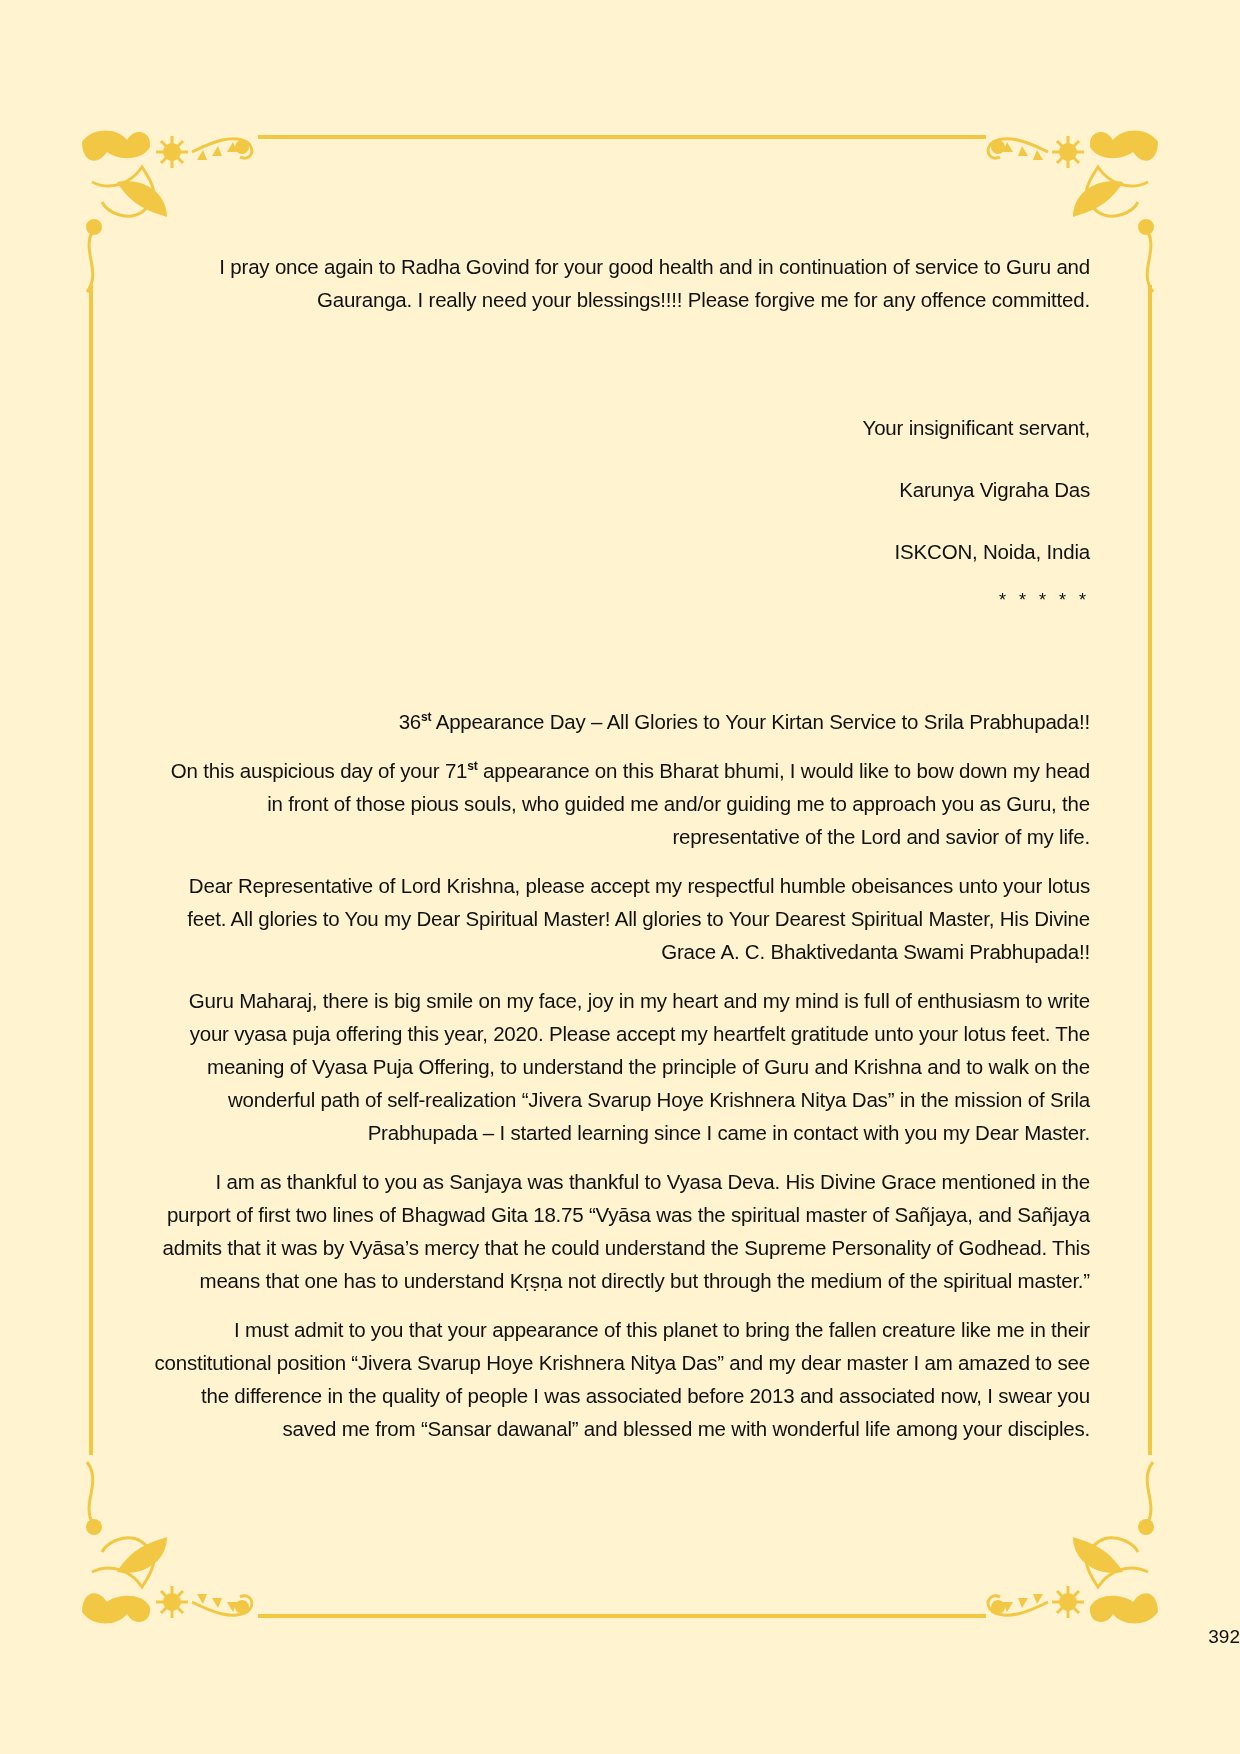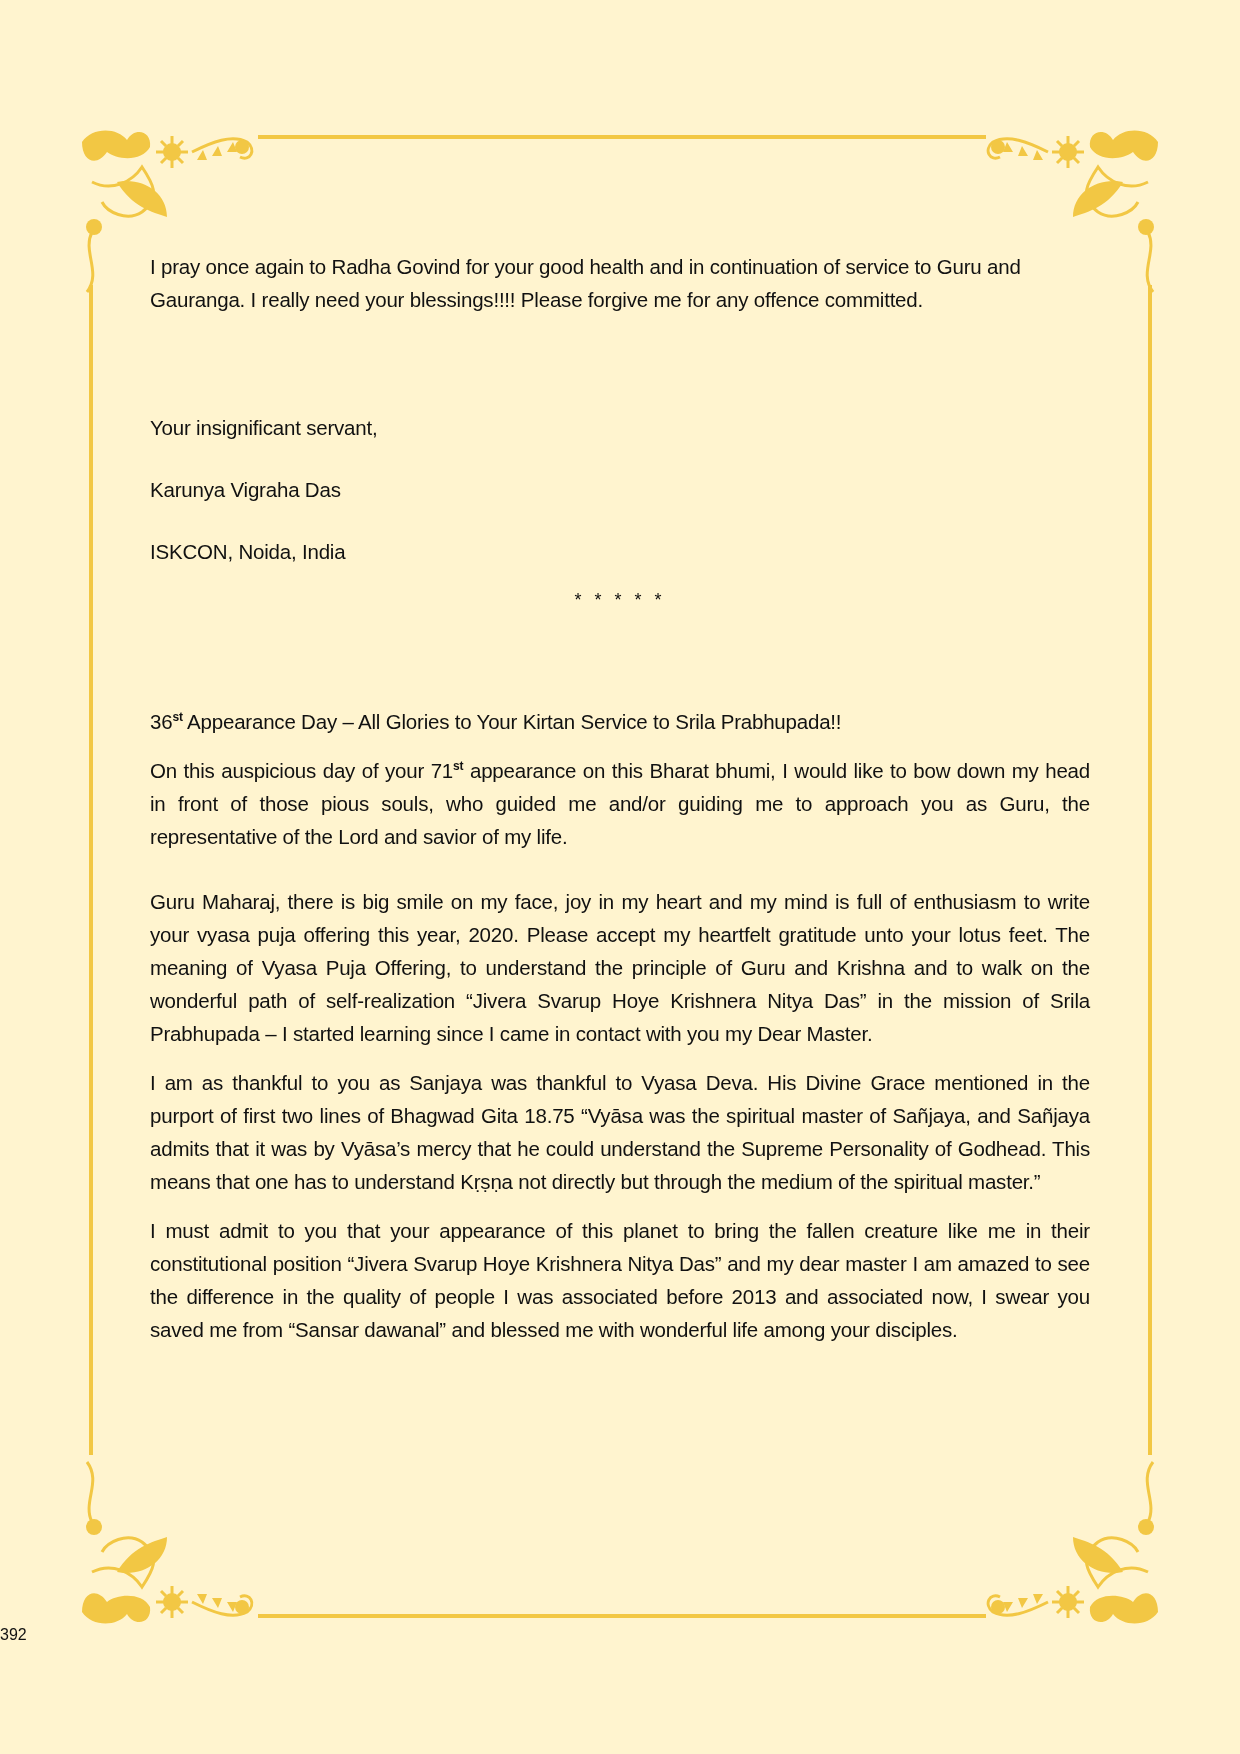--- a/index.html
+++ b/index.html
@@ -24,30 +24,30 @@
   .corner.br { left: 968px; top: 1452px; transform: scale(-1,-1); }
 
   .content {
     position: absolute;
     left: 150px; top: 250px;
     width: 940px;
     font-size: 20.5px;
     line-height: 33px;
     letter-spacing: -0.2px;
   }
-  .content p { margin: 0; }
+  .content p { margin: 0; text-align: right; }
   .p-justify { text-align: justify; }
   sup { font-size: 12px; line-height: 0; vertical-align: 8px; font-weight: bold; }
 
   .gap-sm { height: 16px; }
   .sign p { margin-bottom: 16px; margin-top: 29px; }
   .stars { text-align: center; margin-top: 40px; letter-spacing: 4px; font-size: 18px; }
   .page-number {
     position: absolute; left: 0; width: 1240px; top: 1626px;
-    text-align: left; font-size: 16px;
+    text-align: right; font-size: 19px;
   }
 </style>
 </head>
 <body>
 
 <div class="frame-line line-top"></div>
 <div class="frame-line line-bottom"></div>
 <div class="frame-line line-left"></div>
 <div class="frame-line line-right"></div>
 
@@ -130,20 +130,21 @@
   <p class="stars">* * * * *</p>
 
   <div style="height:88px"></div>
 
   <p><span>36</span><sup>st</sup><span> Appearance Day – All Glories to Your Kirtan Service to Srila Prabhupada!!</span></p>
   <div class="gap-sm"></div>
 
   <p class="p-justify"><span>On this auspicious day of your 71</span><sup>st</sup><span> appearance on this Bharat bhumi, I would like to bow down my head in front of those pious souls, who guided me and/or guiding me to approach you as Guru, the representative of the Lord and savior of my life.</span></p>
   <div class="gap-sm"></div>
 
+  <p class="p-justify">Dear Representative of Lord Krishna, please accept my respectful humble obeisances unto your lotus feet. All glories to You my Dear Spiritual Master! All glories to Your Dearest Spiritual Master, His Divine Grace A. C. Bhaktivedanta Swami Prabhupada!!</p>
   <div class="gap-sm"></div>
 
   <p class="p-justify">Guru Maharaj, there is big smile on my face, joy in my heart and my mind is full of enthusiasm to write your vyasa puja offering this year, 2020. Please accept my heartfelt gratitude unto your lotus feet. The meaning of Vyasa Puja Offering, to understand the principle of Guru and Krishna and to walk on the wonderful path of self-realization “Jivera Svarup Hoye Krishnera Nitya Das” in the mission of Srila Prabhupada – I started learning since I came in contact with you my Dear Master.</p>
   <div class="gap-sm"></div>
 
   <p class="p-justify">I am as thankful to you as Sanjaya was thankful to Vyasa Deva. His Divine Grace mentioned in the purport of first two lines of Bhagwad Gita 18.75 “Vyāsa was the spiritual master of Sañjaya, and Sañjaya admits that it was by Vyāsa’s mercy that he could understand the Supreme Personality of Godhead. This means that one has to understand Kṛṣṇa not directly but through the medium of the spiritual master.”</p>
   <div class="gap-sm"></div>
 
   <p class="p-justify">I must admit to you that your appearance of this planet to bring the fallen creature like me in their constitutional position “Jivera Svarup Hoye Krishnera Nitya Das” and my dear master I am amazed to see the difference in the quality of people I was associated before 2013 and associated now, I swear you saved me from “Sansar dawanal” and blessed me with wonderful life among your disciples.</p>
 </div>

